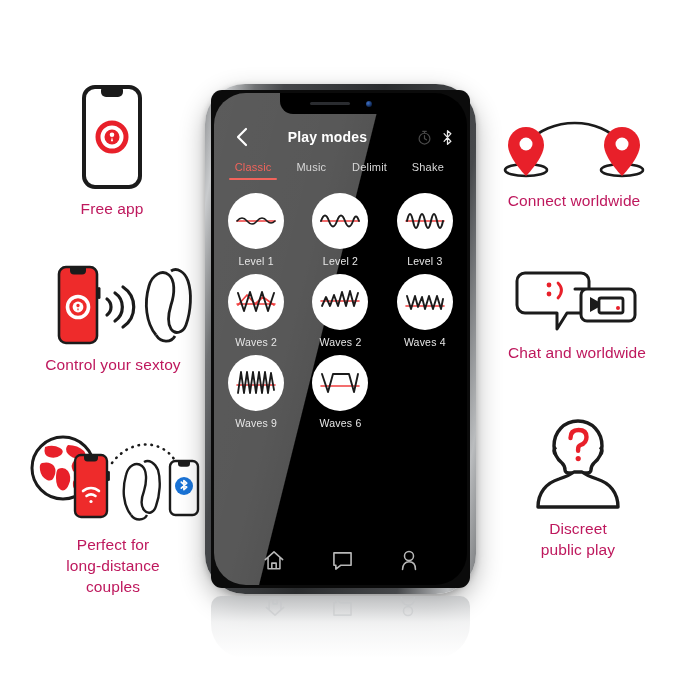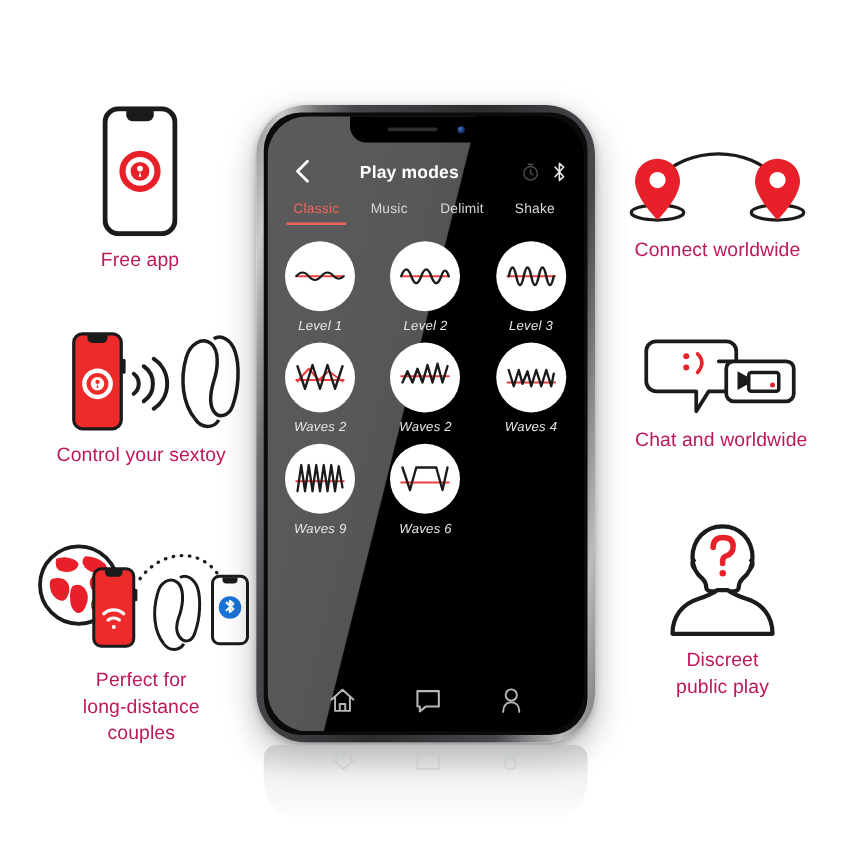--- a/index.html
+++ b/index.html
@@ -35,21 +35,21 @@
   #phone {
     position: absolute; left: 205px; top: 84px;
     width: 271px; height: 510px;
     border-radius: 40px;
     background: linear-gradient(100deg,#8c8e90 0%,#c9cbcd 6%,#6f7173 14%,#45474a 22%,
                  #2a2c2e 50%,#46484b 78%,#babcbe 92%,#76787a 100%);
     padding: 6px;
     box-shadow: 0 10px 26px rgba(0,0,0,.30), 0 2px 6px rgba(0,0,0,.22);
   }
   #phone-inner {
-    width: 100%; height: 100%; border-radius: 30px;
+    width: 100%; height: 100%; border-radius: 11px;
     background: #0b0b0b; padding: 3px; position: relative;
   }
   #screen {
     width: 100%; height: 100%; border-radius: 32px; overflow: hidden;
     background: #000; position: relative;
   }
   
   #glare {
     position: absolute; inset: 0; pointer-events: none; z-index: 6;
     background: linear-gradient(104deg,
@@ -85,21 +85,21 @@
   .tab { flex: 1; text-align: center; font-size: 11px; color: #d8d8d8;
          padding-bottom: 7px; cursor: pointer; position: relative; letter-spacing: .2px; }
   .tab.active { color: #f2645c; }
   .tab.active::after {
     content: ""; position: absolute; left: 9%; right: 9%; bottom: 0;
     height: 2px; background: #f2645c; border-radius: 1px;
   }
 
   
   #modes { position: relative; z-index: 7; padding: 13px 0 0;
-           display: grid; grid-template-columns: repeat(3,1fr); row-gap: 7px; font-style: italic; }
+           display: grid; grid-template-columns: repeat(3,1fr); row-gap: 7px; }
   .mode { text-align: center; cursor: pointer; }
   .mode .disc {
     width: 56px; height: 56px; border-radius: 50%; background: #fff;
     margin: 0 auto; display: flex; align-items: center; justify-content: center;
   }
   .mode .mlabel { color: #e6e6e6; font-size: 10.5px; margin-top: 6px; letter-spacing: .2px; }
 
   
   #bottomnav {
     position: absolute; z-index: 7; left: 0; right: 0; bottom: 14px;

